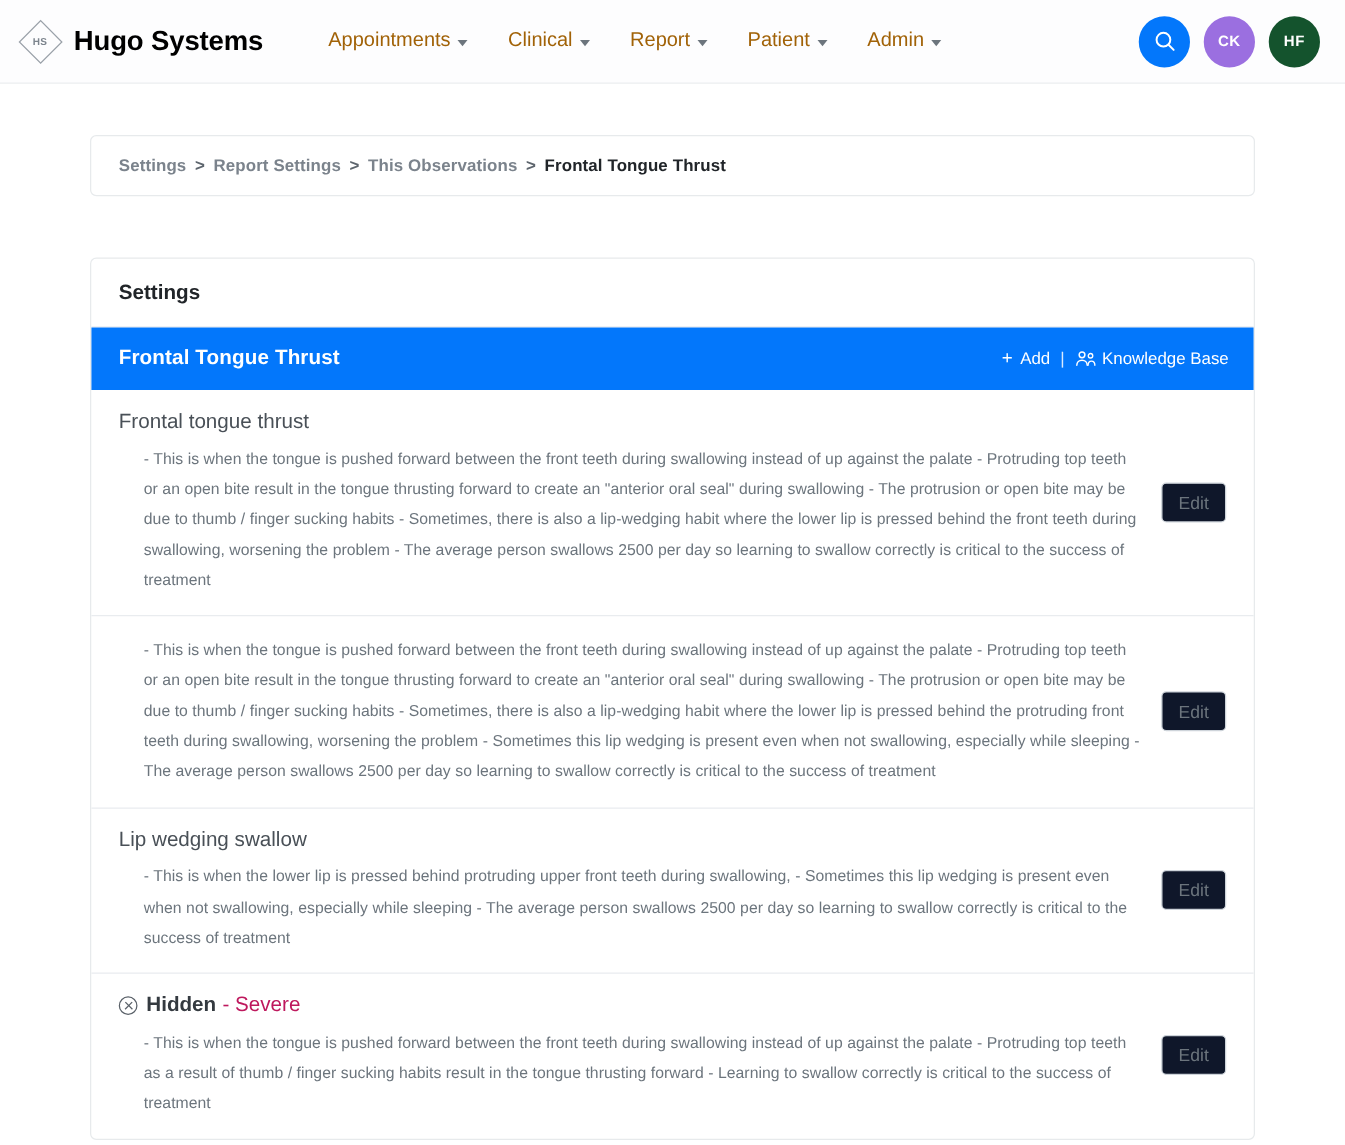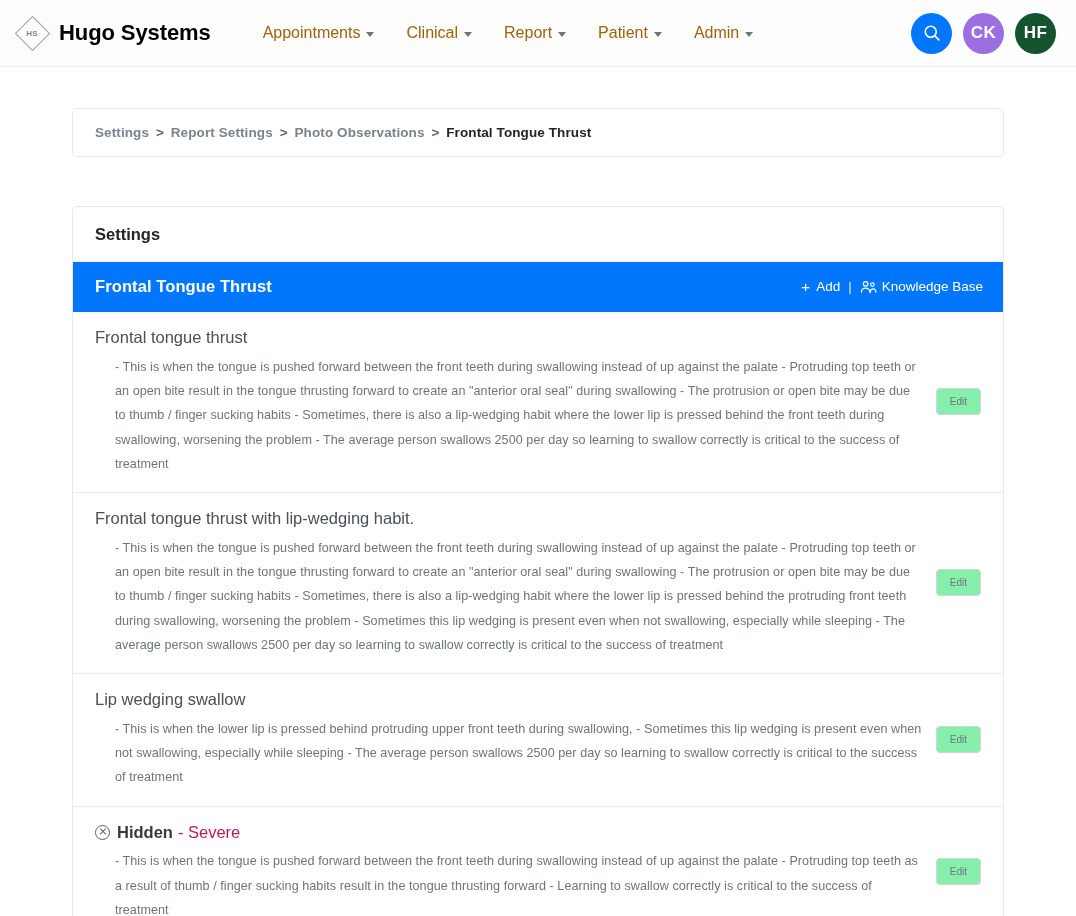--- a/index.html
+++ b/index.html
@@ -80,21 +80,21 @@
     display: flex;
     align-items: center;
     gap: 11px;
     padding-right: 6px;
   }
   .circle-btn {
     width: 41px; height: 41px;
     border-radius: 50%;
     display: flex; align-items: center; justify-content: center;
     color: #fff;
-    font-size: 17px;
+    font-size: 12px;
     font-weight: bold;
     letter-spacing: .4px;
     cursor: pointer;
     border: none;
     font-family: "Liberation Sans", sans-serif;
   }
 
   
   .page {
     padding: 0 72px;
@@ -205,23 +205,23 @@
     font-size: 12.6px;
     color: #6c757d;
     line-height: 1.93;
     letter-spacing: .05px;
     margin-left: 20px;
   }
   .edit-btn {
     flex: 0 0 auto;
     border: 1px solid #ced4da;
     border-radius: 4px;
-    background: #86efac;
+    background: #0f172a;
     color: #6c757d;
-    font-size: 10px;
+    font-size: 14px;
     padding: 7px 13px;
     cursor: pointer;
     font-family: "Liberation Sans", sans-serif;
     align-self: center;
   }
 
   
   .footer {
     display: flex;
     align-items: center;
@@ -281,21 +281,21 @@
   </div>
 </div>
 
 <div class="page">
 
   <div class="breadcrumb-card">
     <span class="crumb">Settings</span>
     <span class="crumb-sep">&gt;</span>
     <span class="crumb">Report Settings</span>
     <span class="crumb-sep">&gt;</span>
-    <span class="crumb">Photo Observations</span>
+    <span class="crumb">This Observations</span>
     <span class="crumb-sep">&gt;</span>
     <span class="crumb-current">Frontal Tongue Thrust</span>
   </div>
 
   <div class="main-card">
 
     <div class="card-title-row">Settings</div>
 
     <div class="blue-bar" style="background: rgb(3, 119, 251);">
       <div class="blue-bar-title">Frontal Tongue Thrust</div>
@@ -320,21 +320,20 @@
     <div class="obs-row">
       <div class="obs-text">
         <div class="obs-title">Frontal tongue thrust</div>
         <div class="obs-desc">- This is when the tongue is pushed forward between the front teeth during swallowing instead of up against the palate - Protruding top teeth or an open bite result in the tongue thrusting forward to create an "anterior oral seal" during swallowing - The protrusion or open bite may be due to thumb / finger sucking habits - Sometimes, there is also a lip-wedging habit where the lower lip is pressed behind the front teeth during swallowing, worsening the problem - The average person swallows 2500 per day so learning to swallow correctly is critical to the success of treatment</div>
       </div>
       <button class="edit-btn">Edit</button>
     </div>
 
     <div class="obs-row">
       <div class="obs-text">
-        <div class="obs-title">Frontal tongue thrust with lip-wedging habit.</div>
         <div class="obs-desc">- This is when the tongue is pushed forward between the front teeth during swallowing instead of up against the palate - Protruding top teeth or an open bite result in the tongue thrusting forward to create an "anterior oral seal" during swallowing - The protrusion or open bite may be due to thumb / finger sucking habits - Sometimes, there is also a lip-wedging habit where the lower lip is pressed behind the protruding front teeth during swallowing, worsening the problem - Sometimes this lip wedging is present even when not swallowing, especially while sleeping - The average person swallows 2500 per day so learning to swallow correctly is critical to the success of treatment</div>
       </div>
       <button class="edit-btn">Edit</button>
     </div>
 
     <div class="obs-row">
       <div class="obs-text">
         <div class="obs-title">Lip wedging swallow</div>
         <div class="obs-desc">- This is when the lower lip is pressed behind protruding upper front teeth during swallowing, - Sometimes this lip wedging is present even when not swallowing, especially while sleeping - The average person swallows 2500 per day so learning to swallow correctly is critical to the success of treatment</div>
       </div>

